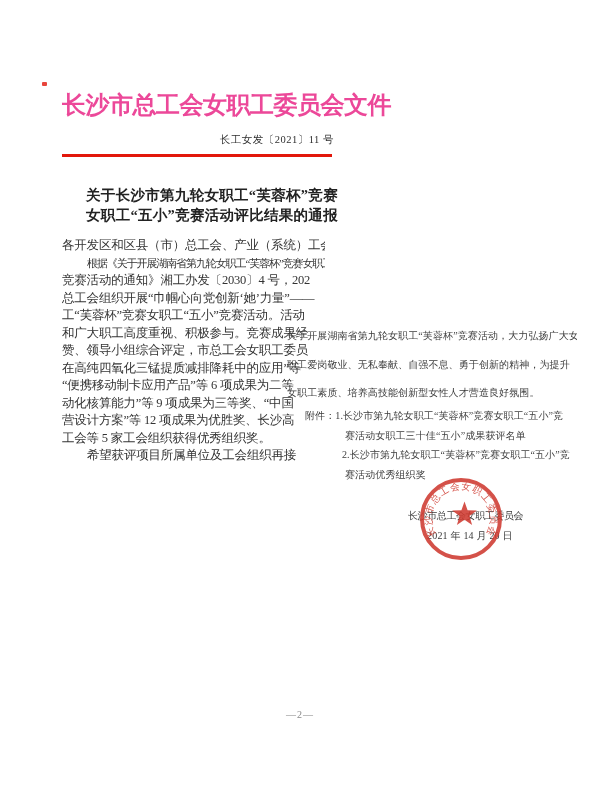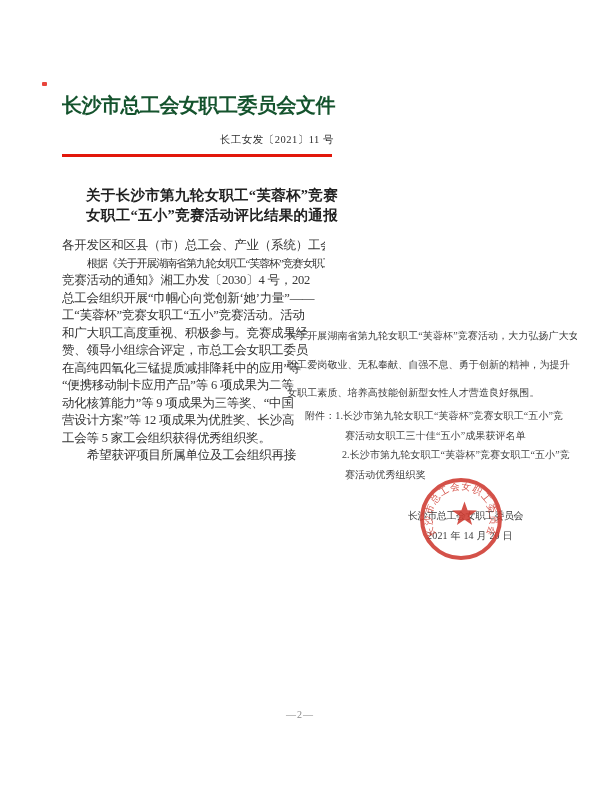--- a/index.html
+++ b/index.html
@@ -5,22 +5,22 @@
   html,body{margin:0;padding:0;background:#ffffff;}
   .page{
     position:relative;width:600px;height:800px;background:#ffffff;
     overflow:hidden;font-family:"Liberation Serif","DejaVu Serif",serif;
     color:#3a3a3a;
   }
   
   .org-title{
     position:absolute;left:62px;top:92px;width:280px;
     font-family:"DejaVu Sans","Liberation Sans",sans-serif;
-    font-weight:bold;font-size:20px;line-height:27px;letter-spacing:-0.5px;
-    color:#14532d;white-space:nowrap;
+    font-weight:bold;font-size:24px;line-height:27px;letter-spacing:-0.5px;
+    color:#ec4899;white-space:nowrap;
   }
   .doc-number{
     position:absolute;left:62px;top:133px;width:272px;text-align:right;
     font-size:10.5px;line-height:14px;color:#2f2f2f;letter-spacing:0.5px;
   }
   .red-rule{
     position:absolute;left:62px;top:154px;width:270px;height:3px;
     background:#e2170b;
   }
   .red-speck{

